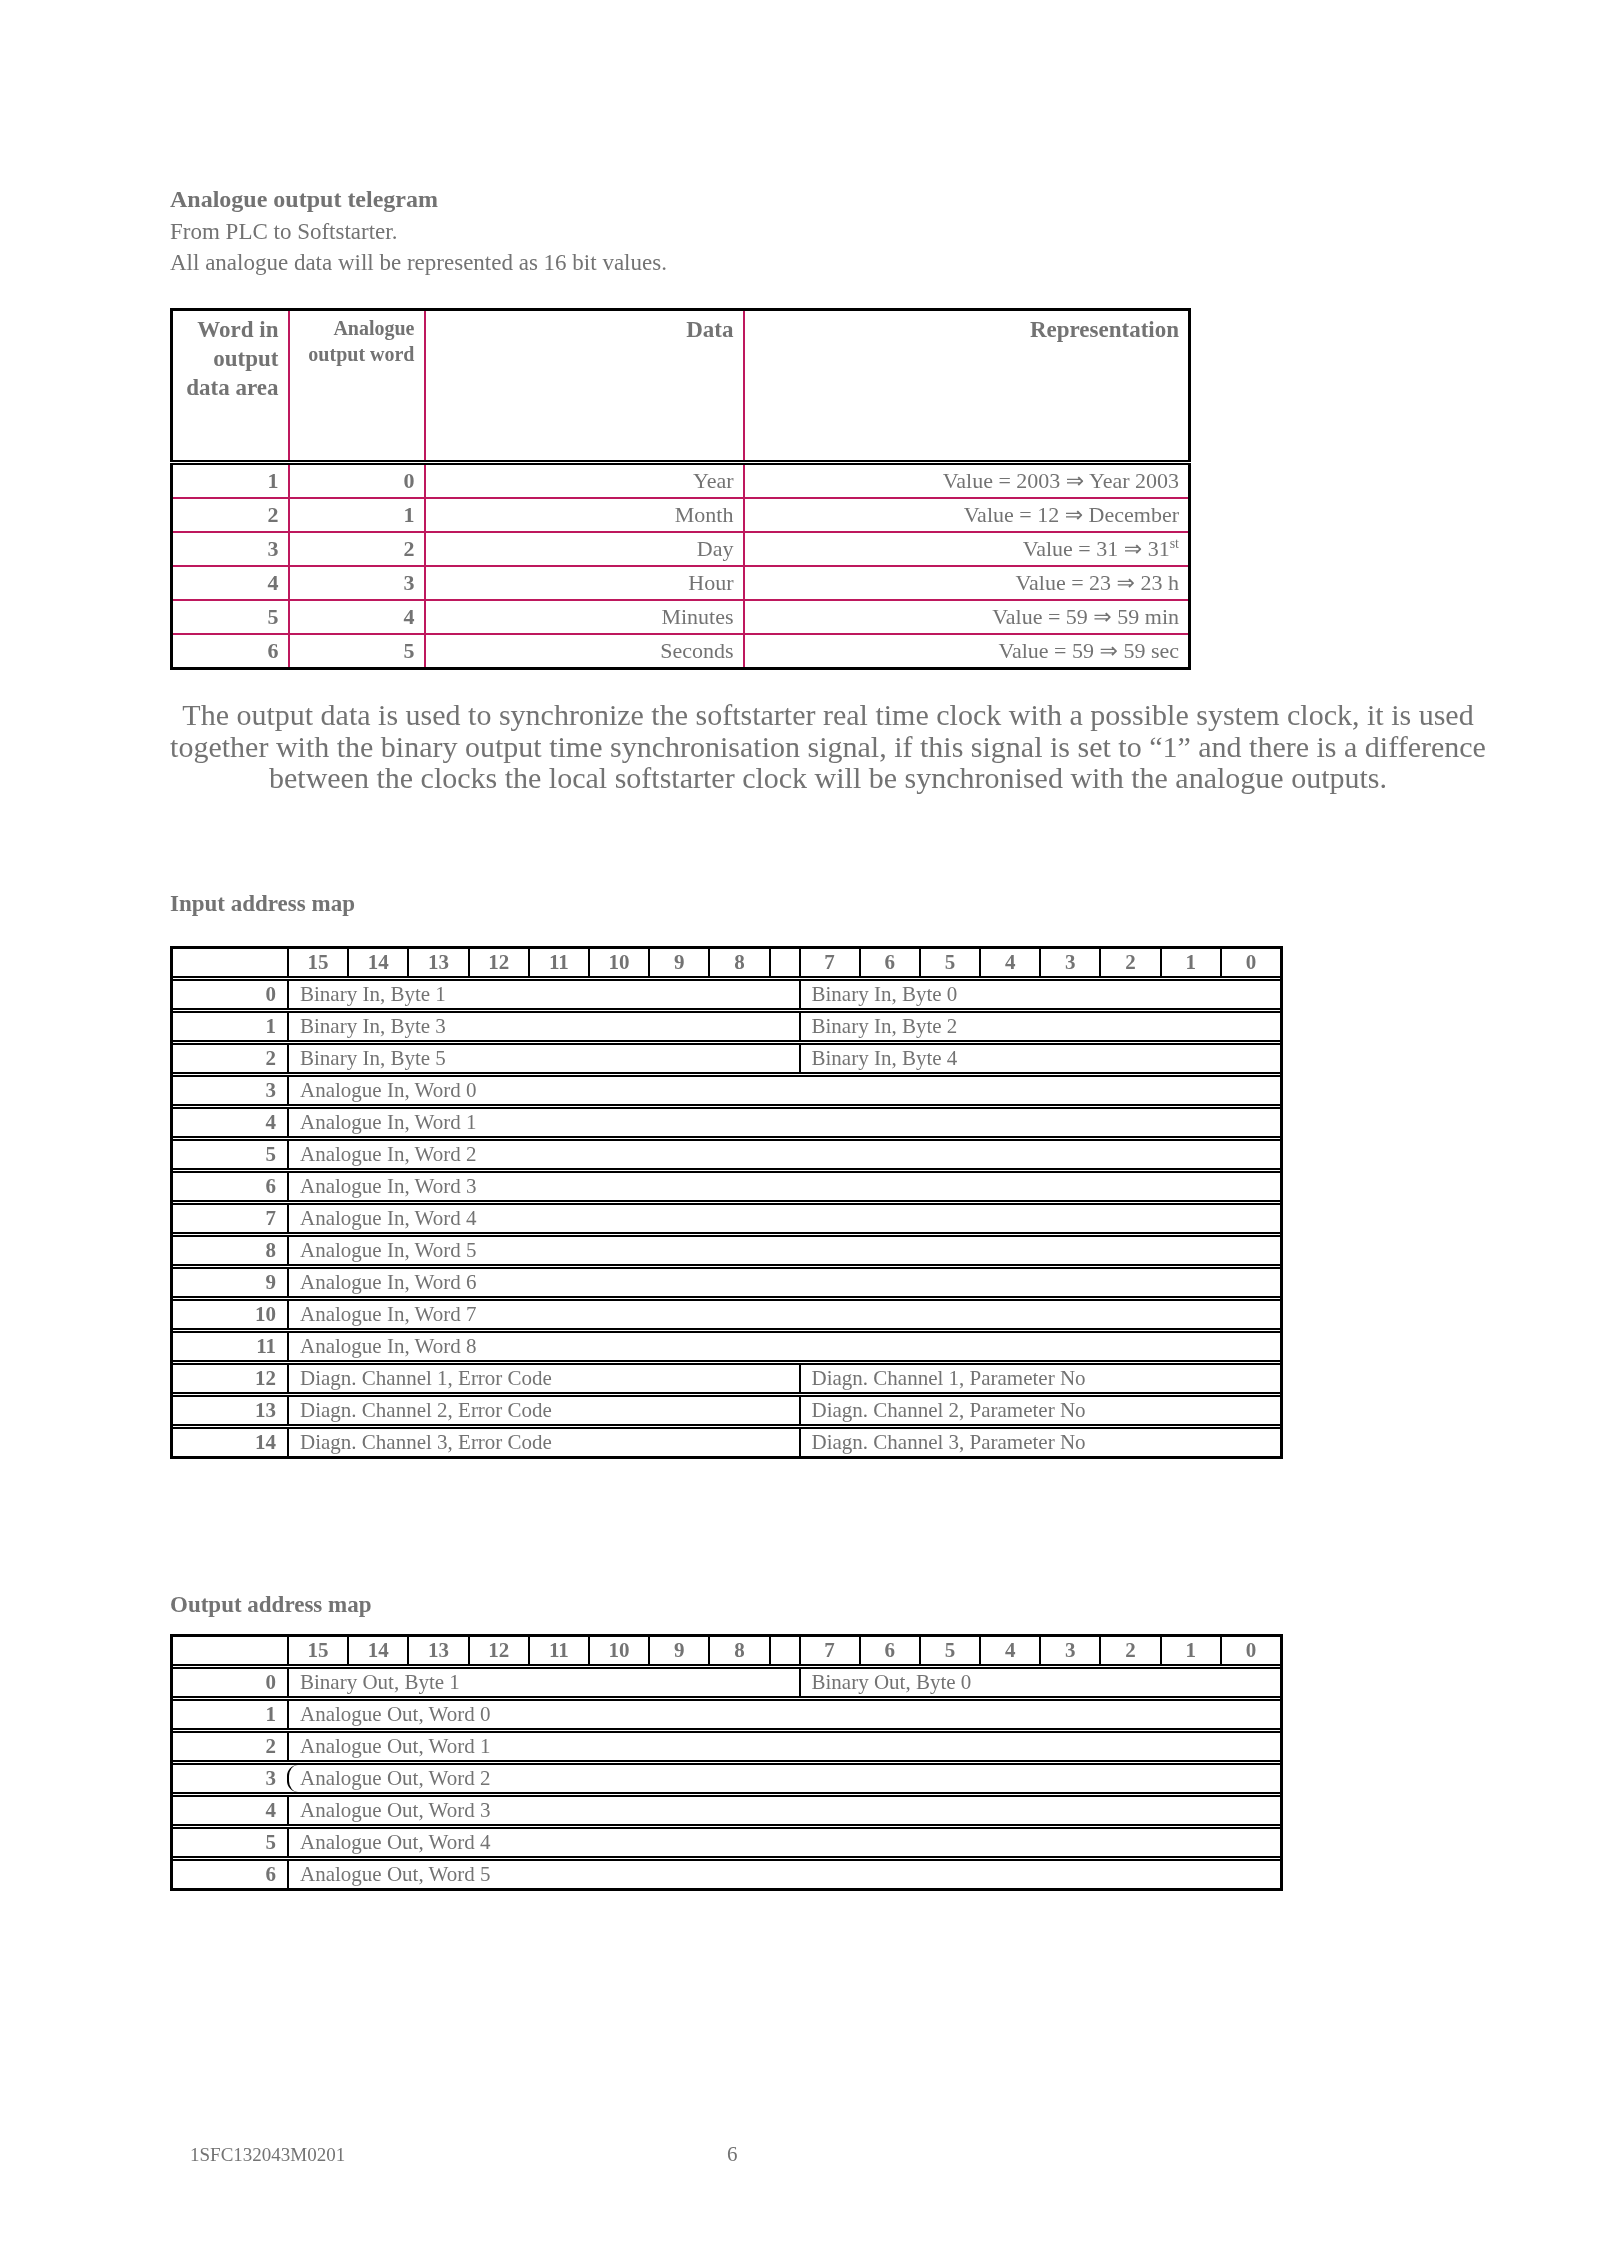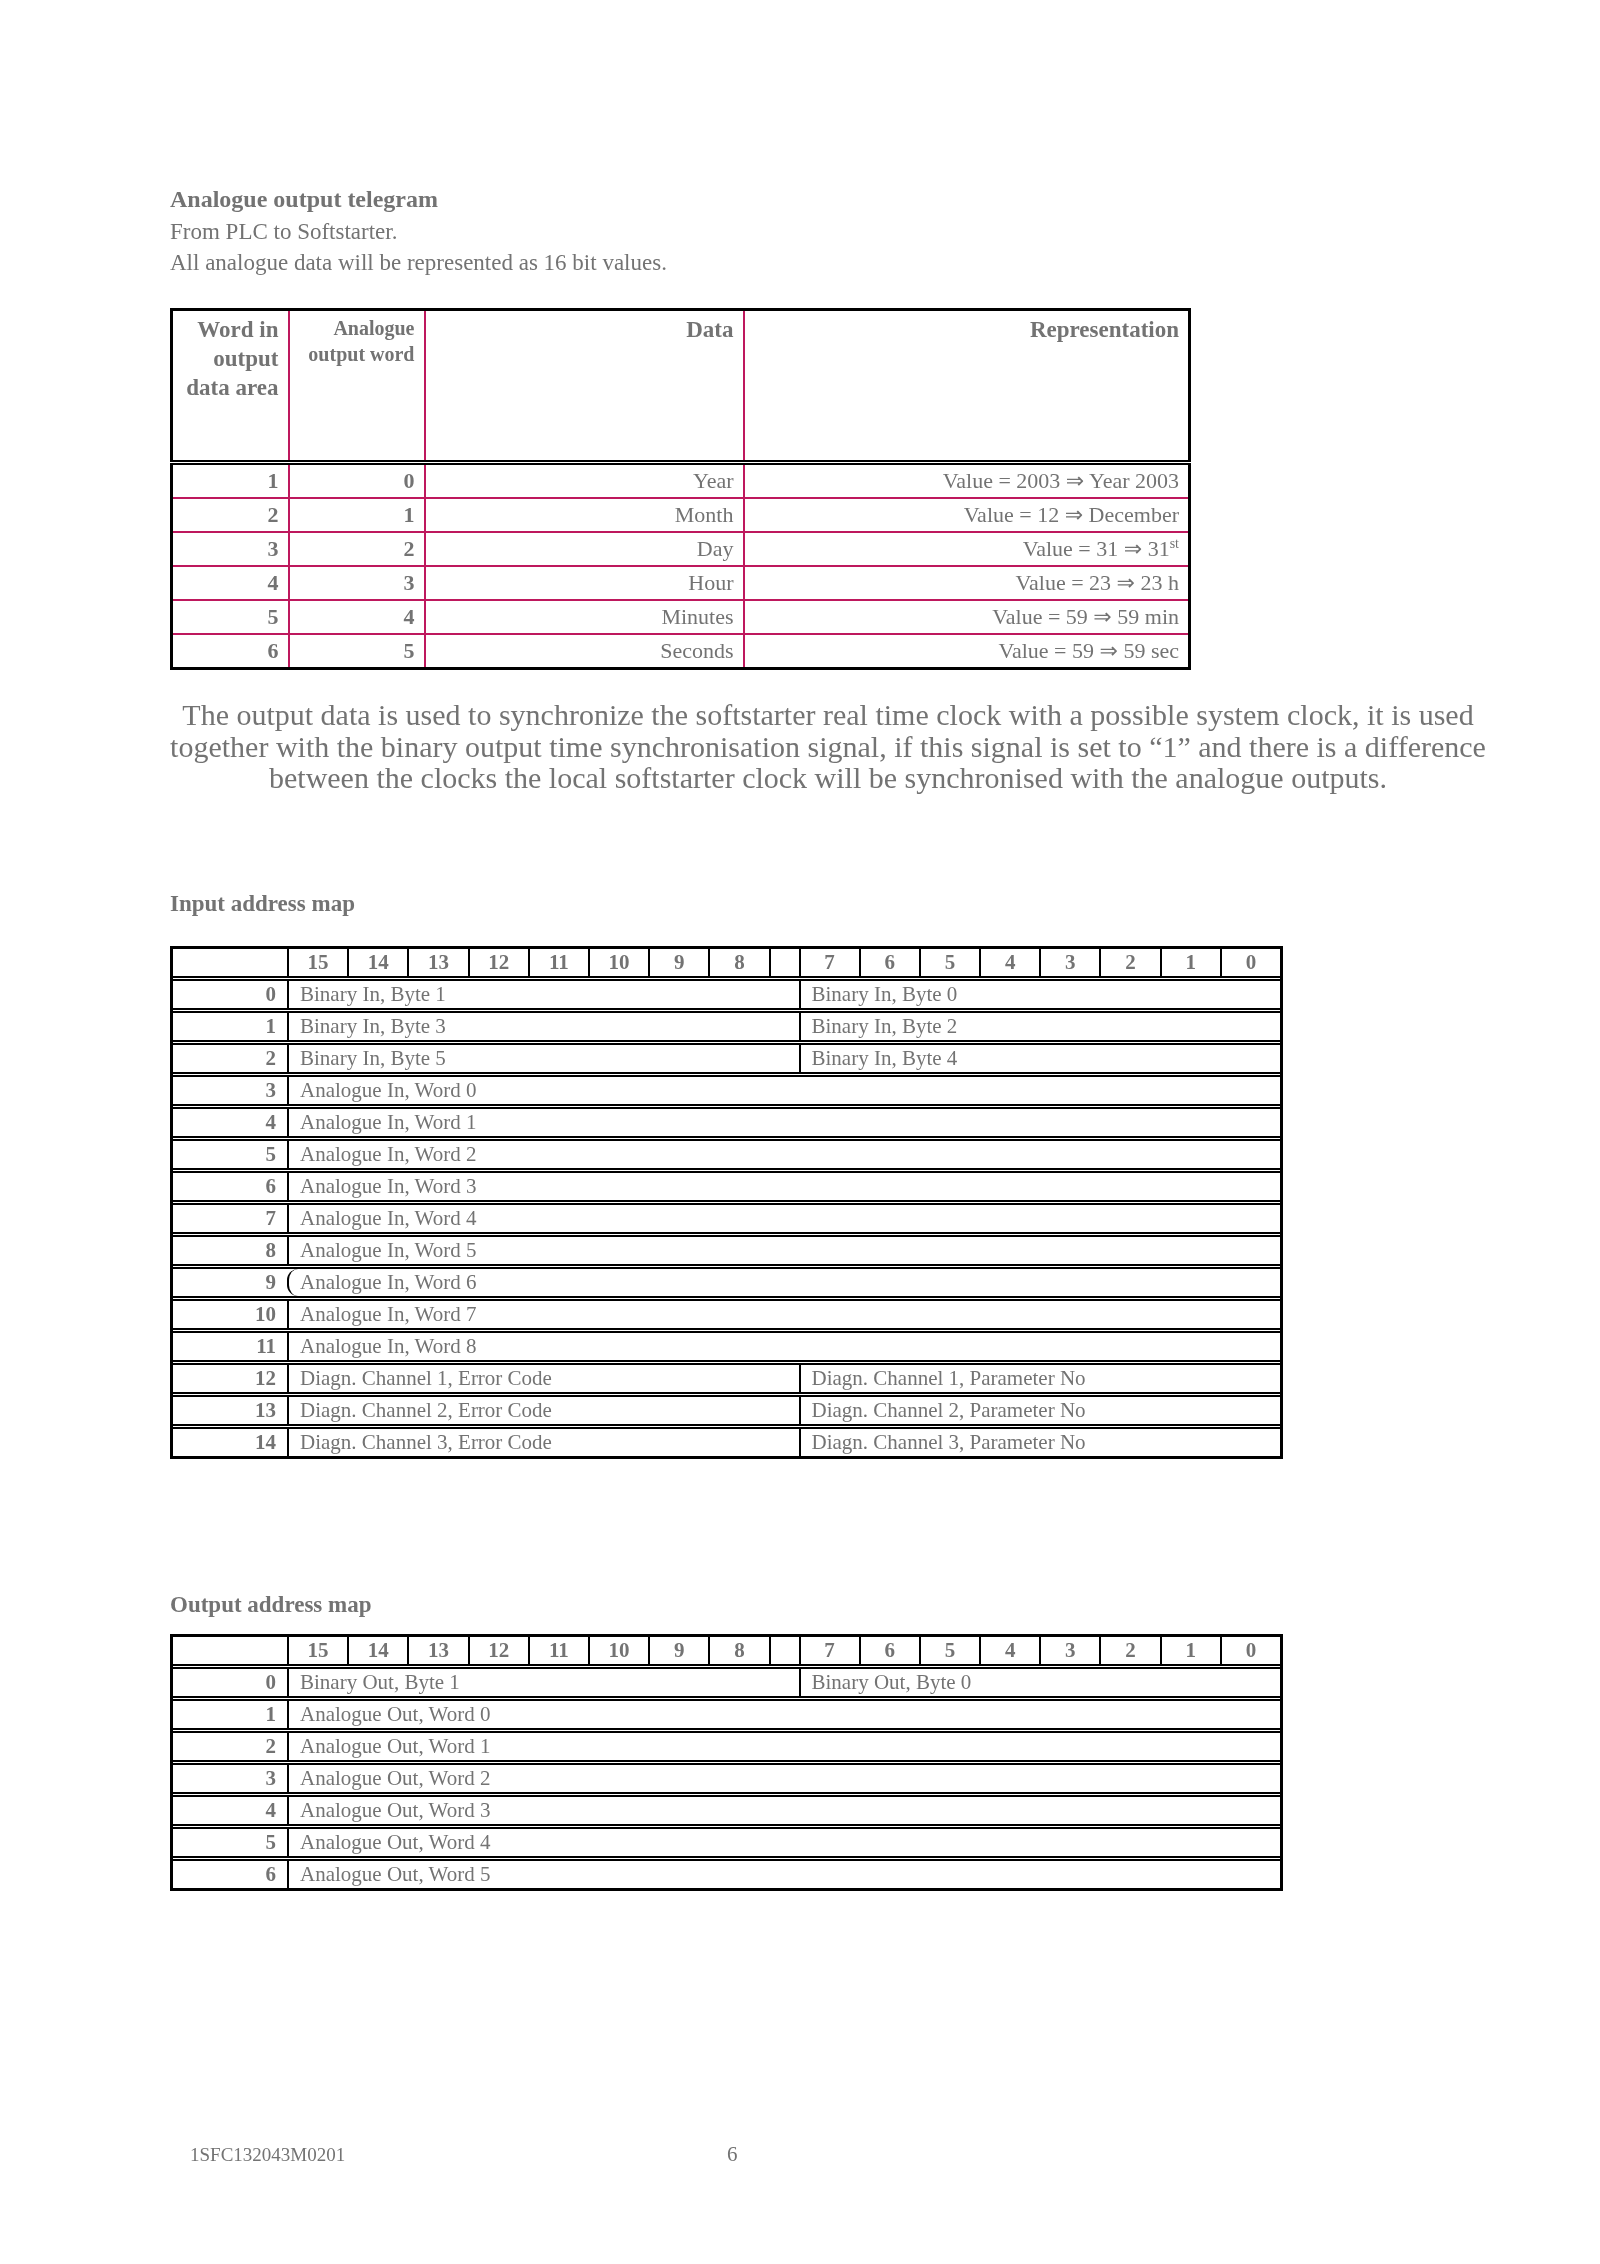--- a/index.html
+++ b/index.html
@@ -181,21 +181,21 @@
       <div class="amap-row">
         <div class="amap-num">7</div>
         <div class="amap-cell" style="grid-column: 2 / 19;">Analogue In, Word 4</div>
       </div>
       <div class="amap-row">
         <div class="amap-num">8</div>
         <div class="amap-cell" style="grid-column: 2 / 19;">Analogue In, Word 5</div>
       </div>
       <div class="amap-row">
         <div class="amap-num">9</div>
-        <div class="amap-cell" style="grid-column: 2 / 19; border-radius: 11px;">Analogue In, Word 6</div>
+        <div class="amap-cell" style="grid-column: 2 / 19;">Analogue In, Word 6</div>
       </div>
       <div class="amap-row">
         <div class="amap-num">10</div>
         <div class="amap-cell" style="grid-column: 2 / 19;">Analogue In, Word 7</div>
       </div>
       <div class="amap-row">
         <div class="amap-num">11</div>
         <div class="amap-cell" style="grid-column: 2 / 19;">Analogue In, Word 8</div>
       </div>
       <div class="amap-row">
@@ -245,21 +245,21 @@
       <div class="amap-row">
         <div class="amap-num">1</div>
         <div class="amap-cell" style="grid-column: 2 / 19;">Analogue Out, Word 0</div>
       </div>
       <div class="amap-row">
         <div class="amap-num">2</div>
         <div class="amap-cell" style="grid-column: 2 / 19;">Analogue Out, Word 1</div>
       </div>
       <div class="amap-row">
         <div class="amap-num">3</div>
-        <div class="amap-cell" style="grid-column: 2 / 19;">Analogue Out, Word 2</div>
+        <div class="amap-cell" style="grid-column: 2 / 19; border-radius: 11px;">Analogue Out, Word 2</div>
       </div>
       <div class="amap-row">
         <div class="amap-num">4</div>
         <div class="amap-cell" style="grid-column: 2 / 19;">Analogue Out, Word 3</div>
       </div>
       <div class="amap-row">
         <div class="amap-num">5</div>
         <div class="amap-cell" style="grid-column: 2 / 19;">Analogue Out, Word 4</div>
       </div>
       <div class="amap-row">

